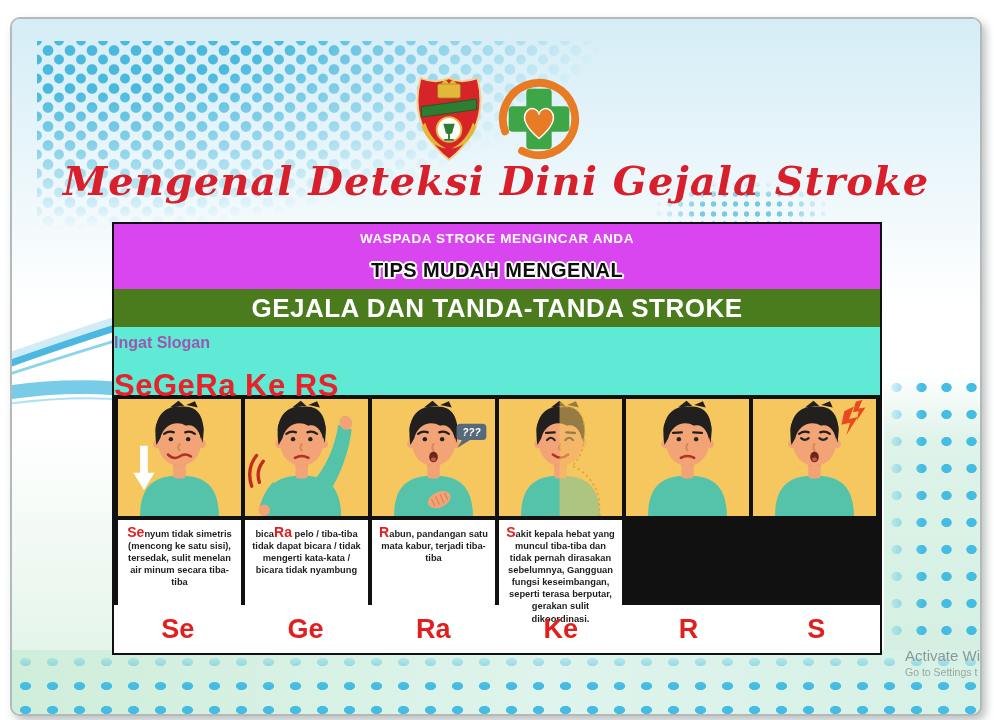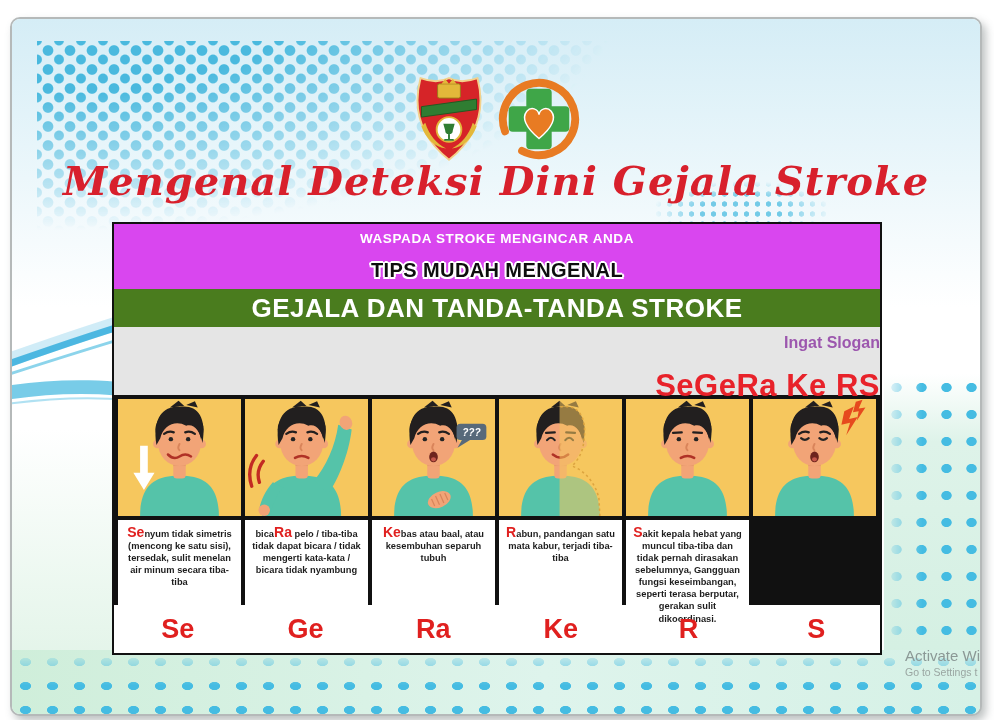--- a/index.html
+++ b/index.html
@@ -46,21 +46,21 @@
   .table{position:absolute;left:100px;top:203px;width:770px;background:#fff;
     border:2.5px solid #111;box-sizing:border-box;}
   .row-warning{height:28px;background:#d946ef;color:#fff;display:flex;align-items:center;
     justify-content:center;font-weight:bold;font-size:13.5px;letter-spacing:.6px;}
   .row-tips{height:37px;background:#d946ef;display:flex;align-items:center;justify-content:center;
     font-weight:bold;font-size:20px;color:#0e0e0e;letter-spacing:.4px;
     text-shadow:-2px 0 0 #fff,2px 0 0 #fff,0 -2px 0 #fff,0 2px 0 #fff,
       -1.5px -1.5px 0 #fff,1.5px -1.5px 0 #fff,-1.5px 1.5px 0 #fff,1.5px 1.5px 0 #fff;}
   .row-heading{height:38px;background:#4a7c1e;color:#fff;display:flex;align-items:center;
     justify-content:center;font-weight:bold;font-size:26px;letter-spacing:.5px;}
-  .row-slogan{height:68px;background:#e5e5e5;text-align:right;}
+  .row-slogan{height:68px;background:#5eead4;text-align:left;}
   .slogan-label{font-size:16px;font-weight:bold;color:#9c57ae;padding-top:7px;}
   .slogan-text{font-size:31px;font-weight:bold;color:#e8222a;letter-spacing:.5px;margin-top:16px;}
   .grid{display:grid;grid-template-columns:repeat(6,1fr);background:#111;gap:4px;box-sizing:border-box;}
   .grid.panels{height:125px;padding:4px;}
   .grid.descs{height:81px;padding:0 4px;}
   .panel-cell{background:#f6c75e;overflow:hidden;}
   .panel-cell svg{display:block;width:100%;height:100%;}
   .desc-cell{background:#fff;padding:5px 4px 2px;display:flex;justify-content:center;}
   .desc-text{font-size:9.3px;line-height:1.3;font-weight:bold;color:#1d1d1d;text-align:center;}
   .desc-cell:nth-child(6) .desc-text{font-size:8.6px;line-height:1.28;}
@@ -283,23 +283,20 @@
         </div>
       </div>
     <div class="grid descs">
         <div class="desc-cell">
           <div class="desc-text"><span class="red">Se</span><span>nyum tidak simetris (mencong ke satu sisi), tersedak, sulit menelan air minum secara tiba-tiba</span></div>
         </div>
         <div class="desc-cell">
           <div class="desc-text"><span>bica</span><span class="red">Ra</span><span> pelo / tiba-tiba tidak dapat bicara / tidak mengerti kata-kata / bicara tidak nyambung</span></div>
         </div>
         <div class="desc-cell">
-          <div class="desc-text"><span class="red">Ke</span><span>bas atau baal, atau kesembuhan separuh tubuh</span></div>
-        </div>
-        <div class="desc-cell">
           <div class="desc-text"><span class="red">R</span><span>abun, pandangan satu mata kabur, terjadi tiba-tiba</span></div>
         </div>
         <div class="desc-cell">
           <div class="desc-text"><span class="red">S</span><span>akit kepala hebat yang muncul tiba-tiba dan tidak pernah dirasakan sebelumnya, Gangguan fungsi keseimbangan, seperti terasa berputar, gerakan sulit dikoordinasi.</span></div>
         </div>
       </div>
     <div class="grid letters">
         <div class="letter-cell">Se</div>
         <div class="letter-cell">Ge</div>
         <div class="letter-cell">Ra</div>

